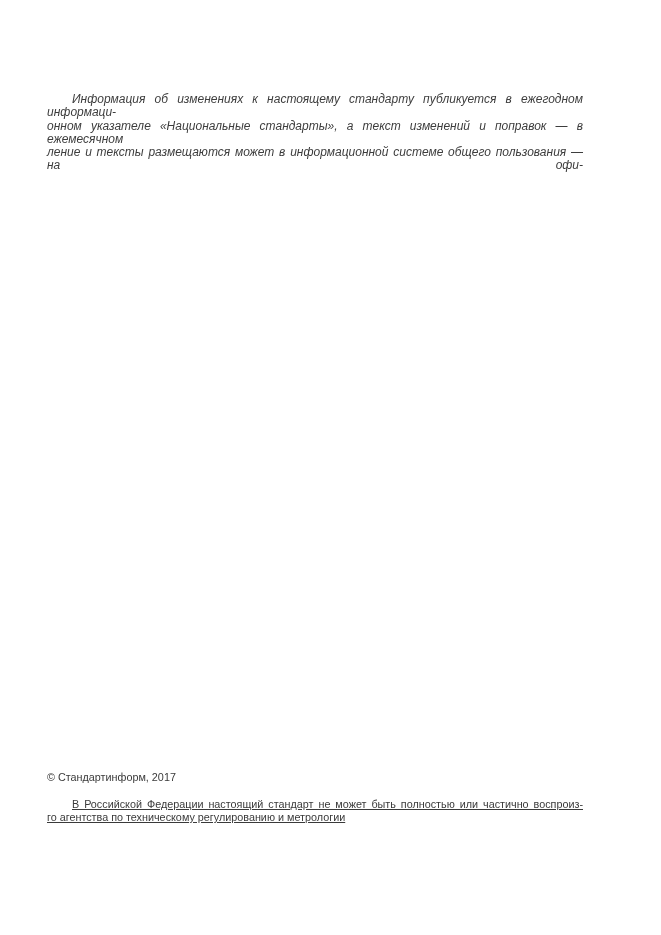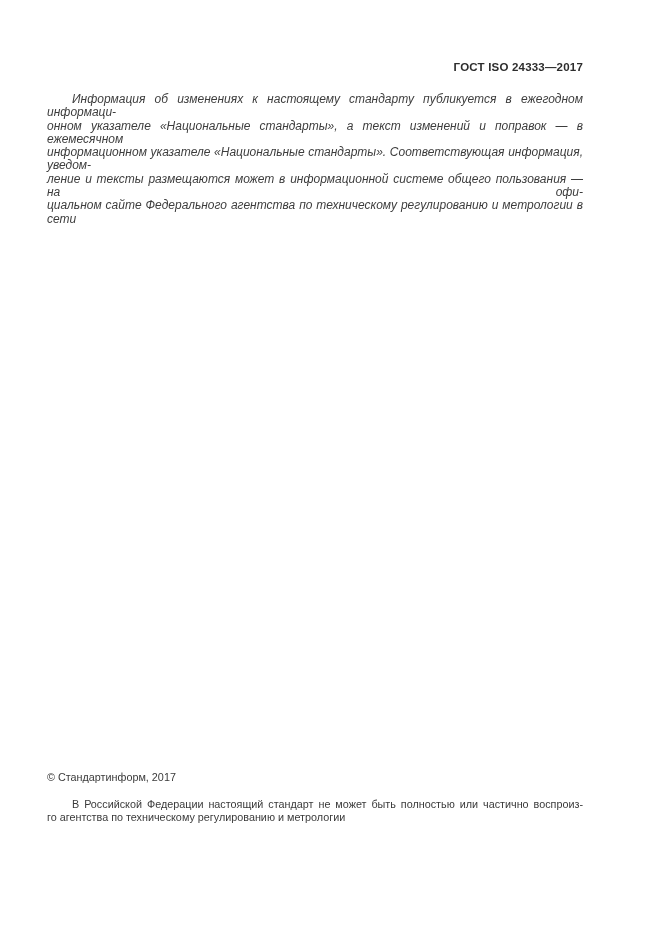--- a/index.html
+++ b/index.html
@@ -61,45 +61,43 @@
     color: #3a3a3a;
   }
   .reproduction-notice {
     position: absolute;
     top: 798px;
     left: 47px;
     width: 536px;
     font-size: 10.8px;
     line-height: 13.2px;
     color: #3a3a3a;
+    text-decoration: underline;
   }
   .page-number {
     position: absolute;
     top: 844px;
     left: 47px;
     width: 536px;
     text-align: right;
     font-size: 10.8px;
     color: #454545;
     letter-spacing: 0.5px;
   }
 </style>
 </head>
 <body>
 
 <div class="page">
 
-  <div class="doc-header">ГОСТ ISO 24333—2017</div>
 
   <div class="amendment-notice para">
     <div class="line first">Информация об изменениях к настоящему стандарту публикуется в ежегодном информаци-</div>
     <div class="line">онном указателе «Национальные стандарты», а текст изменений и поправок — в ежемесячном</div>
-    <div class="line">информационном указателе «Национальные стандарты». Соответствующая информация, уведом-</div>
     <div class="line">ление и тексты размещаются может в информационной системе общего пользования — на офи-</div>
-    <div class="line">циальном сайте Федерального агентства по техническому регулированию и метрологии в сети</div>
   </div>
 
   <div class="copyright-line">© Стандартинформ, 2017</div>
 
   <div class="reproduction-notice para">
     <div class="line first">В Российской Федерации настоящий стандарт не может быть полностью или частично воспроиз-</div>
     <div class="line last">го агентства по техническому регулированию и метрологии</div>
   </div>
 
 

